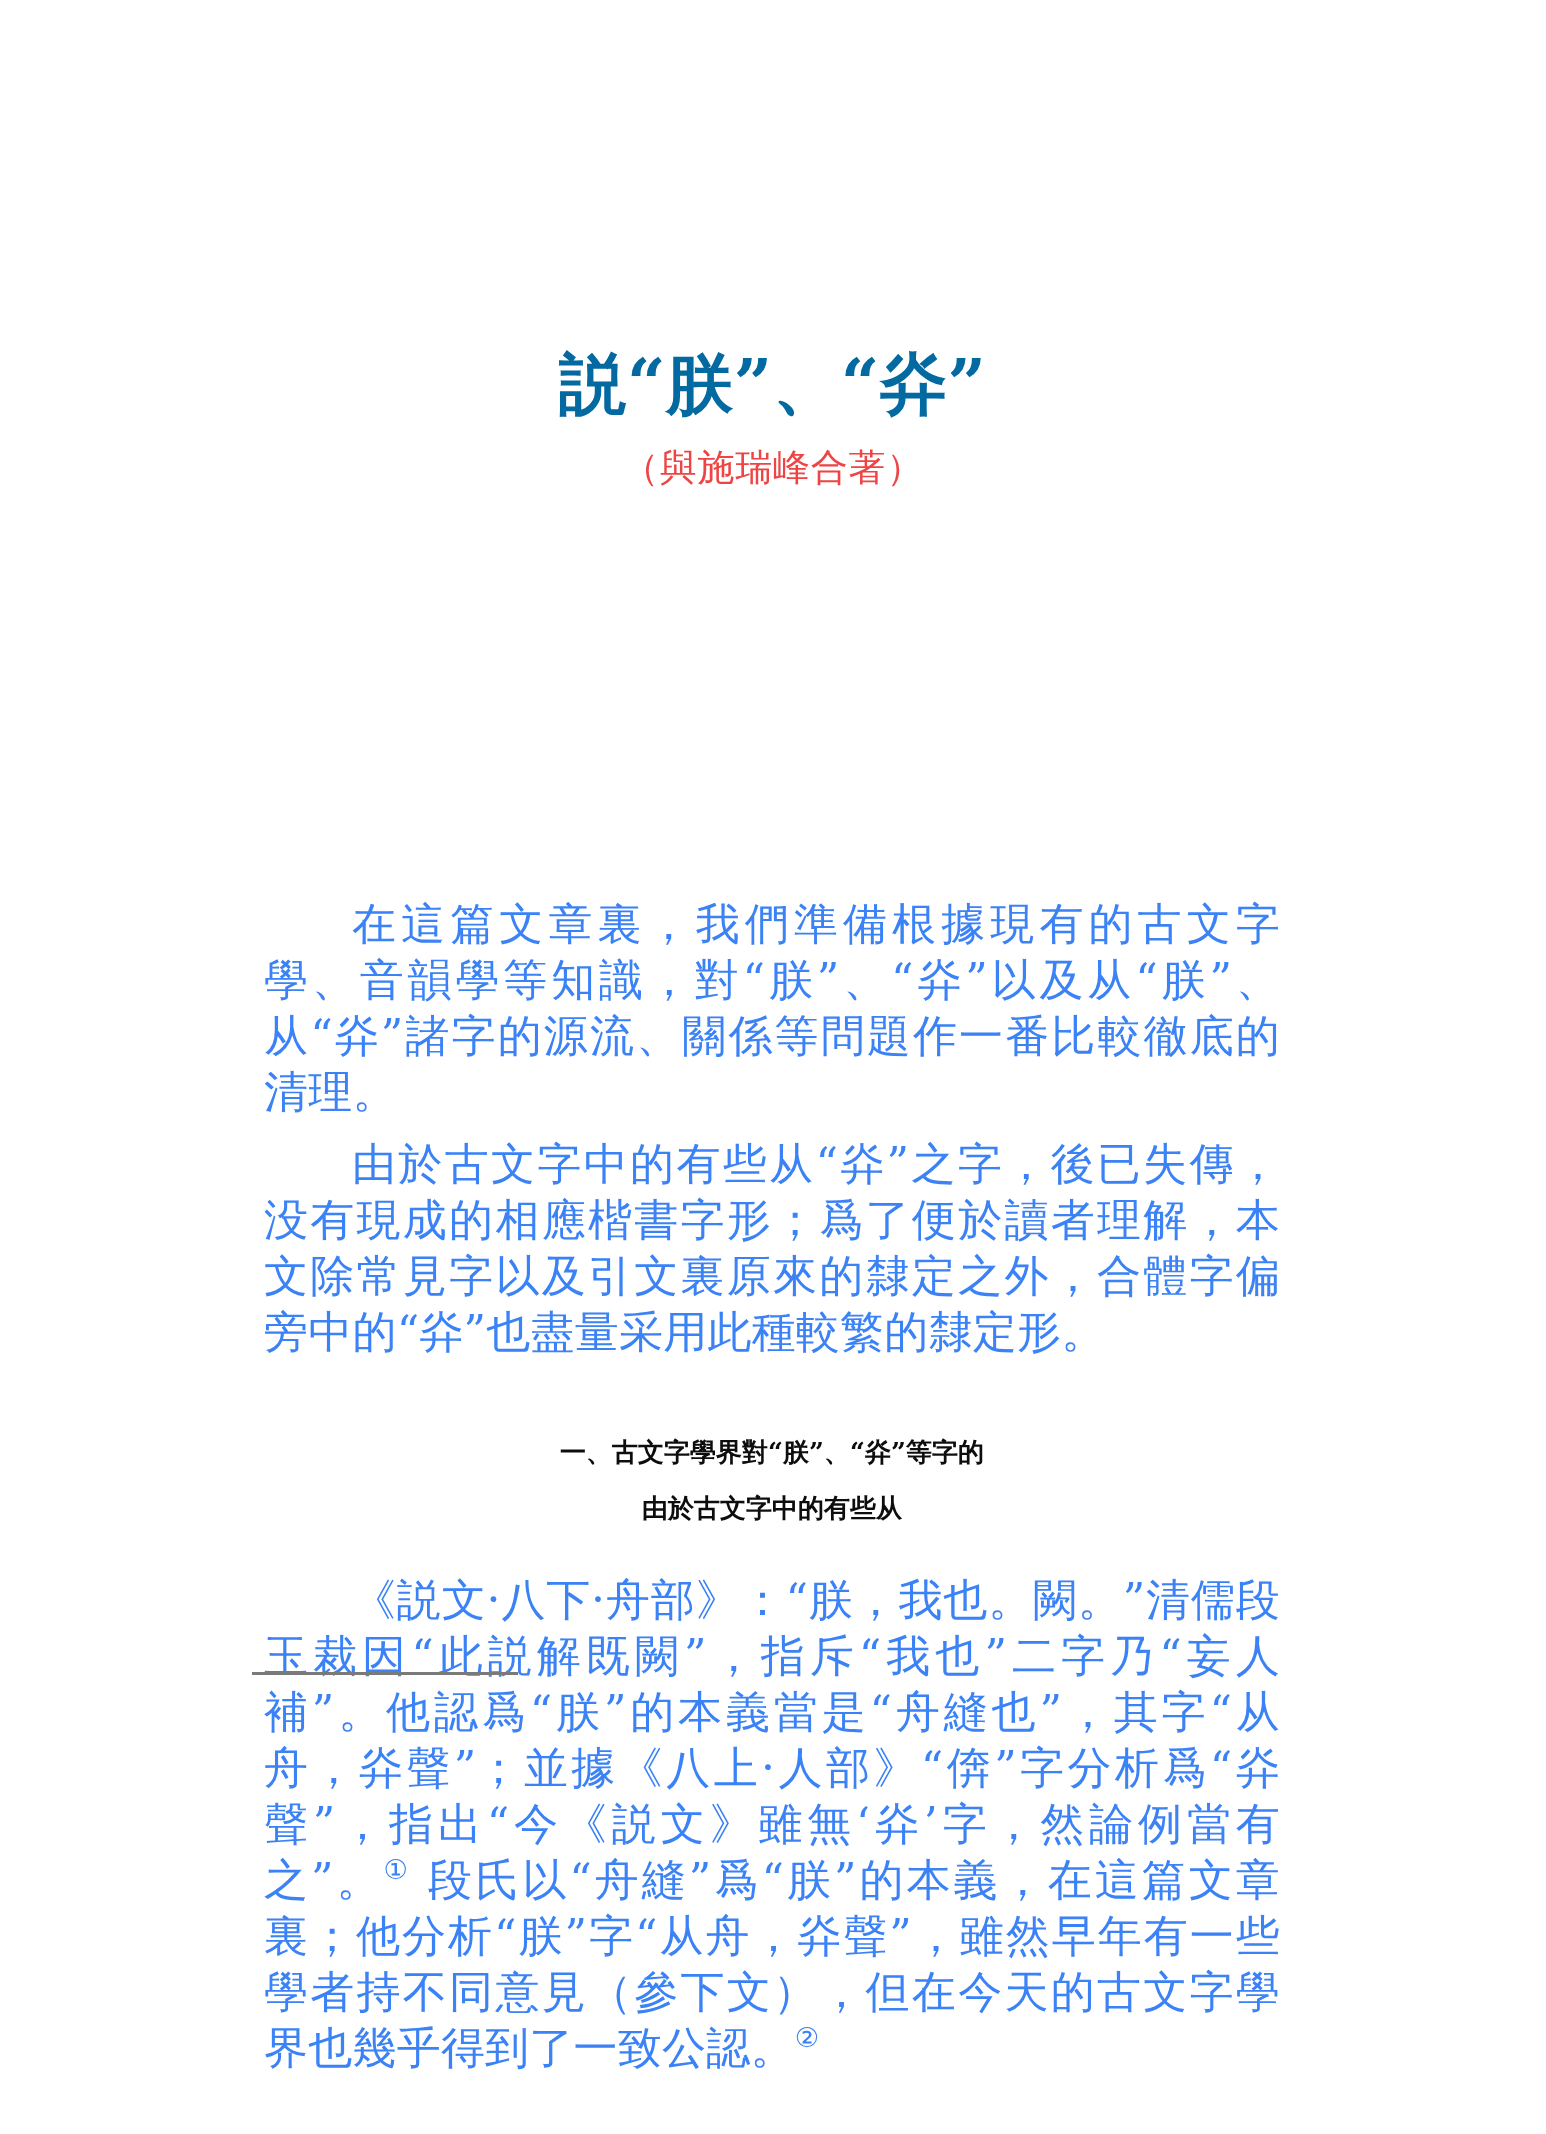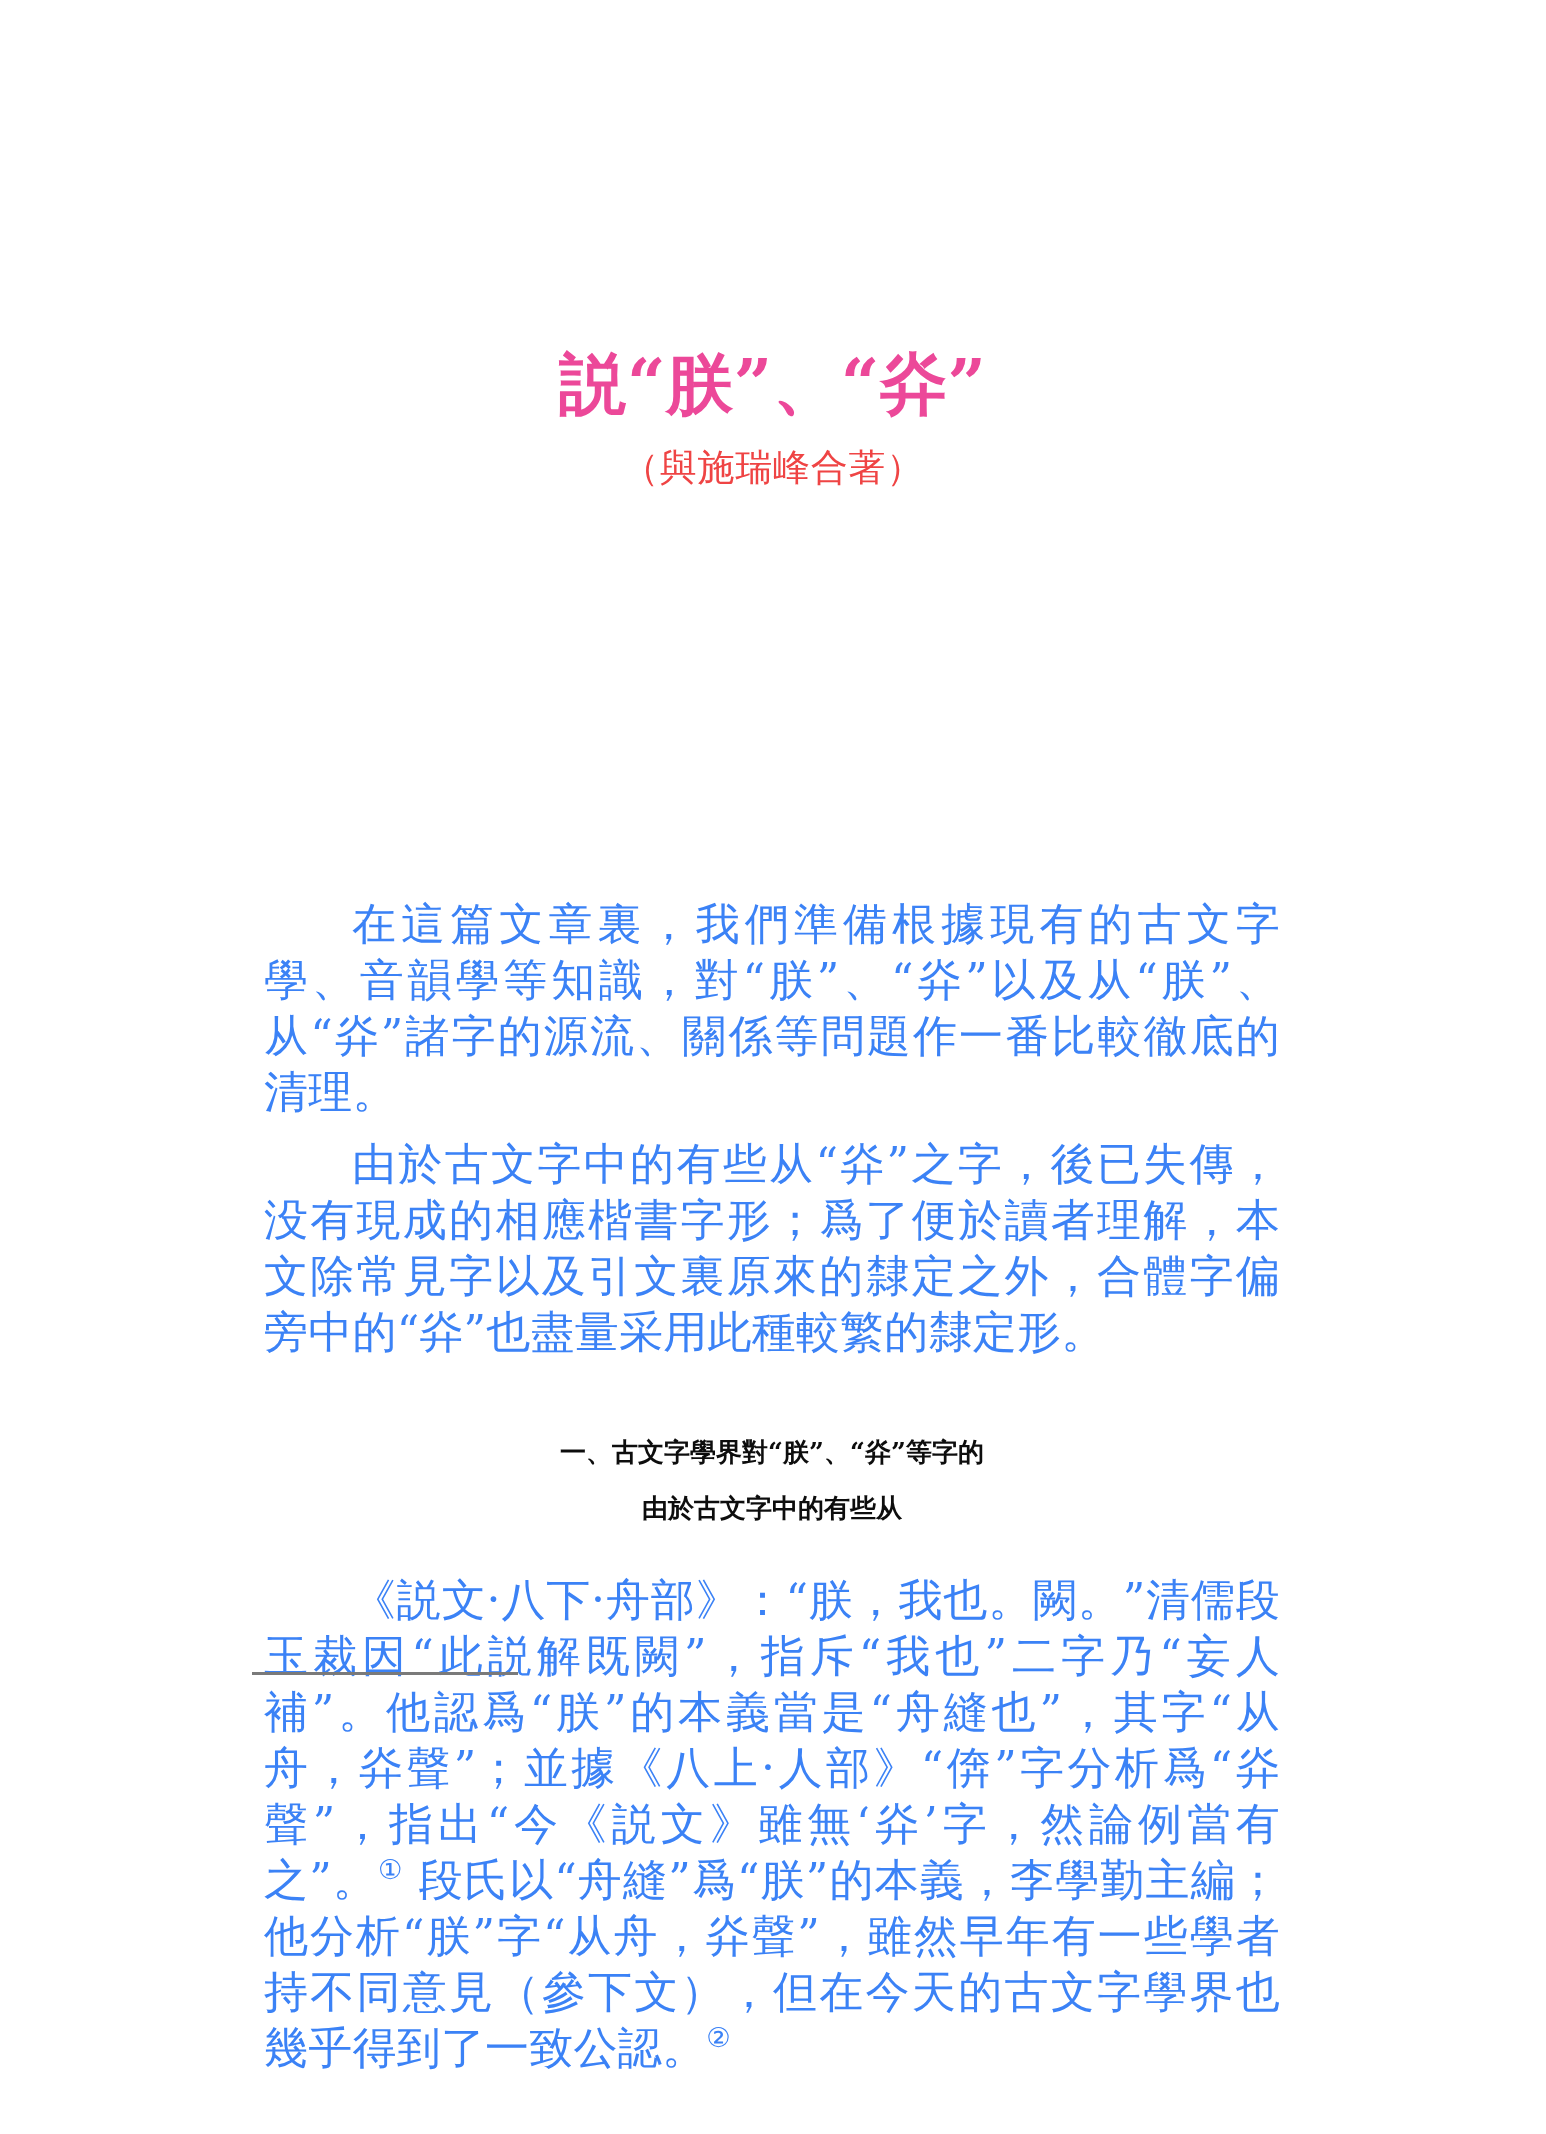--- a/index.html
+++ b/index.html
@@ -25,21 +25,21 @@
     left: 0;
     right: 0;
     top: 348px;
     text-align: center;
   }
   .doc-title {
     font-size: 67px;
     line-height: 1.08;
     font-weight: 700;
     letter-spacing: 0.01em;
-    color: #ec4899;
+    color: #0369a1;
     margin: 0;
     font-family: "DejaVu Serif", "Liberation Serif", serif;
   }
   .doc-subtitle {
     margin: 26px 0 0 0;
     font-size: 37px;
     line-height: 1.2;
     font-weight: 400;
     letter-spacing: 0.02em;
     color: #ef4444;
@@ -128,21 +128,21 @@
   <div class="body-region">
 
     <p class="para">在這篇文章裏，我們準備根據現有的古文字學、音韻學等知識，對“朕”、“灷”以及从“朕”、从“灷”諸字的源流、關係等問題作一番比較徹底的清理。</p>
     <p class="para">由於古文字中的有些从“灷”之字，後已失傳，没有現成的相應楷書字形；爲了便於讀者理解，本文除常見字以及引文裏原來的隸定之外，合體字偏旁中的“灷”也盡量采用此種較繁的隸定形。</p>
 
     <h2 class="section-heading">
       <span class="hline">一、古文字學界對“朕”、“灷”等字的</span>
       <span class="hline2">由於古文字中的有些从</span>
     </h2>
 
-    <p class="para after-heading"><span>《説文·八下·舟部》：“朕，我也。闕。”清儒段玉裁因“此説解既闕”，指斥“我也”二字乃“妄人補”。他認爲“朕”的本義當是“舟縫也”，其字“从舟，灷聲”；並據《八上·人部》“倴”字分析爲“灷聲”，指出“今《説文》雖無‘灷’字，然論例當有之”。</span><sup class="fn-ref">①</sup><span> 段氏以“舟縫”爲“朕”的本義，李學勤主編；他分析“朕”字“从舟，灷聲”，雖然早年有一些學者持不同意見（參下文），但在今天的古文字學界也幾乎得到了一致公認。</span><sup class="fn-ref">②</sup></p>
+    <p class="para after-heading"><span>《説文·八下·舟部》：“朕，我也。闕。”清儒段玉裁因“此説解既闕”，指斥“我也”二字乃“妄人補”。他認爲“朕”的本義當是“舟縫也”，其字“从舟，灷聲”；並據《八上·人部》“倴”字分析爲“灷聲”，指出“今《説文》雖無‘灷’字，然論例當有之”。</span><sup class="fn-ref">①</sup><span> 段氏以“舟縫”爲“朕”的本義，在這篇文章裏；他分析“朕”字“从舟，灷聲”，雖然早年有一些學者持不同意見（參下文），但在今天的古文字學界也幾乎得到了一致公認。</span><sup class="fn-ref">②</sup></p>
 
   </div>
 
   <div class="footnote-region">
     <hr class="footnote-rule">
     <div class="footnotes">
 
 
 
     </div>

